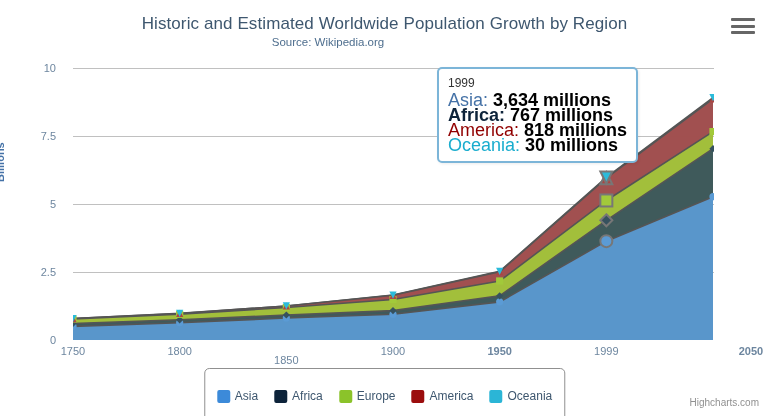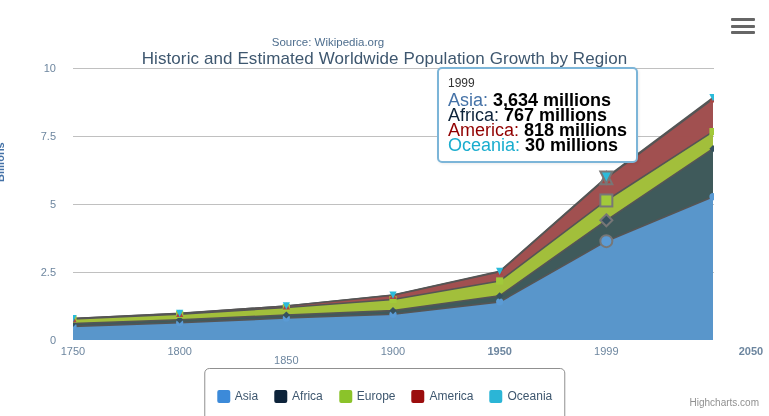--- a/index.html
+++ b/index.html
@@ -22,21 +22,20 @@
   #chart-title {
     position: absolute;
     left: 0;
     top: 14px;
     width: 769px;
     text-align: center;
     font-size: 17px;
     color: #3E576F;
     font-weight: normal;
     letter-spacing: .1px;
-    margin-top: 35px;
   }
   #chart-subtitle {
     position: absolute;
     left: 0;
     top: 36px;
     width: 656px;
     text-align: center;
     font-size: 11.5px;
     color: #4E6E8E;
   }
@@ -246,21 +245,21 @@
         <polygon points="426.6666666666667,207.0016 430.2666666666667,199.8016 423.06666666666666,199.8016" fill="#2BBBDA"></polygon>
         <polygon points="533.3333333333334,115.39840000000001 539.3333333333334,103.39840000000001 527.3333333333334,103.39840000000001" fill="#2BBBDA" stroke="#777777" stroke-width="2"></polygon>
         <polygon points="640,33.27520000000002 643.6,26.075200000000017 636.4,26.075200000000017" fill="#2BBBDA"></polygon>
       </svg>
   </div>
 
   <div id="tooltip">
     <div class="tt-header">1999</div>
     <div id="tooltip-rows">
         <div class="tt-row"><span class="tt-name" style="color: rgb(69, 114, 167);">Asia: </span><span class="tt-val">3,634 millions</span></div>
-        <div class="tt-row"><span class="tt-name" style="color: rgb(13, 35, 58);">Africa: </span><span class="tt-val">767 millions</span></div>
+        <div class="tt-row"><span class="tt-name" style="color: rgb(13, 35, 58); font-weight: bold;">Africa: </span><span class="tt-val">767 millions</span></div>
         <div class="tt-row"><span class="tt-name" style="color: rgb(145, 0, 0);">America: </span><span class="tt-val">818 millions</span></div>
         <div class="tt-row"><span class="tt-name" style="color: rgb(26, 173, 206);">Oceania: </span><span class="tt-val">30 millions</span></div>
       </div>
   </div>
 
   <div id="legend">
       <div class="legend-item">
         <span class="legend-swatch" style="background: rgb(60, 138, 217);"></span>
         <span>Asia</span>
       </div>

